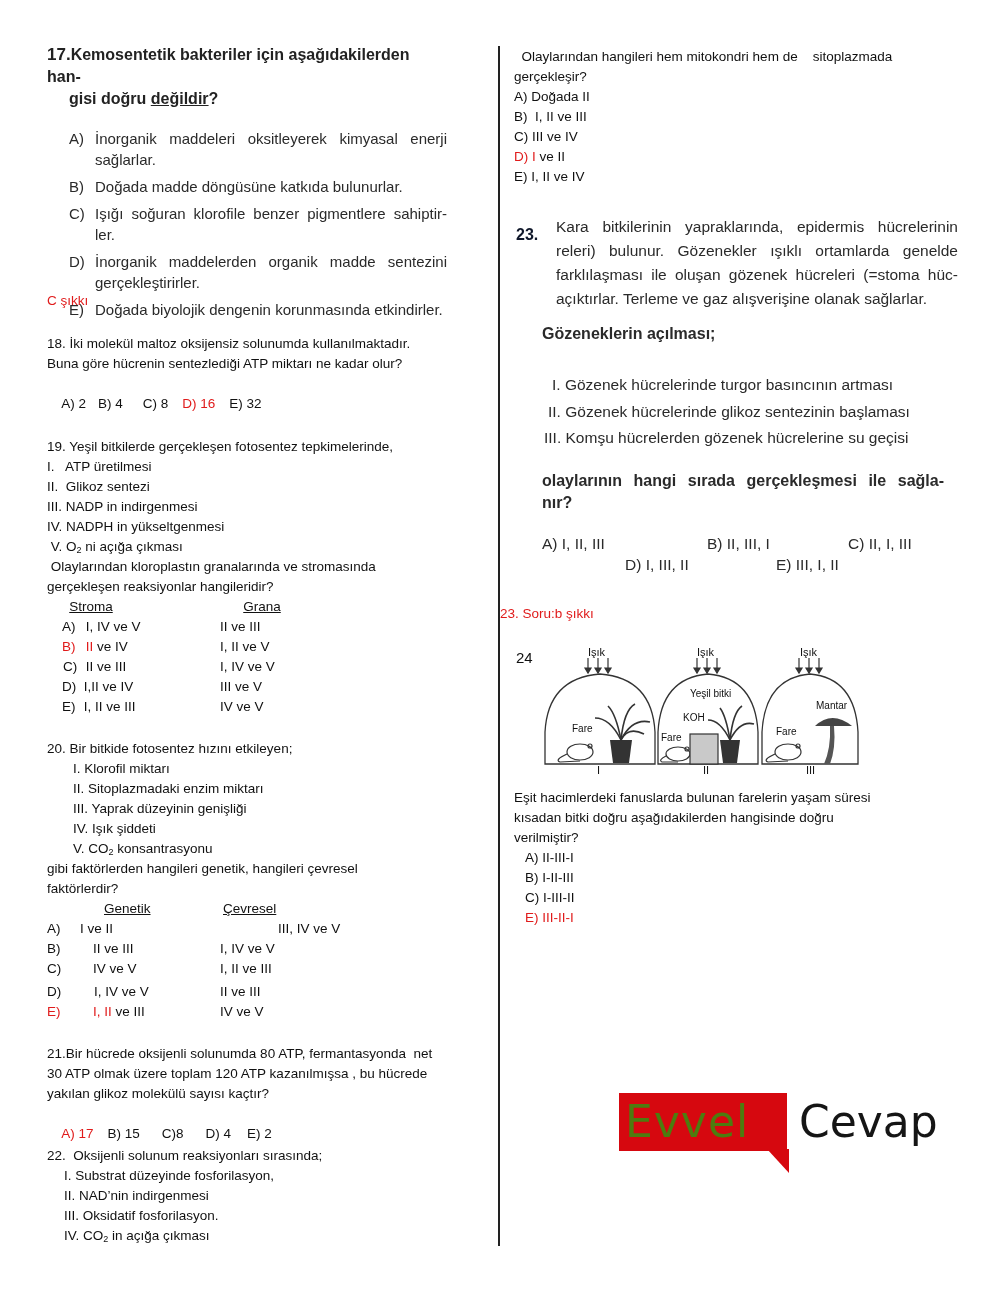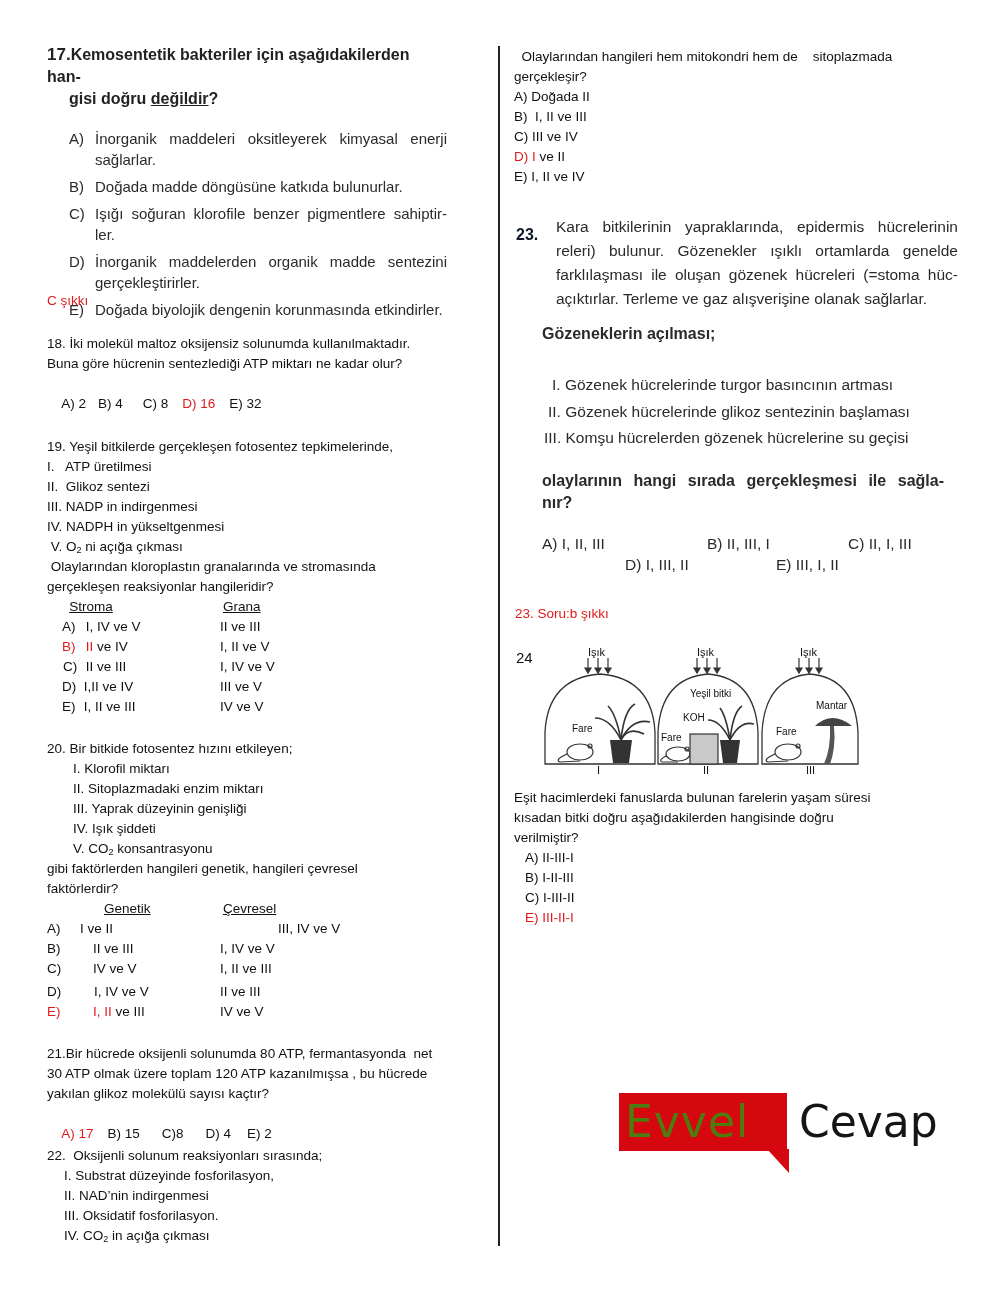--- a/index.html
+++ b/index.html
@@ -87,21 +87,21 @@
   <div class="line b">19. Yeşil bitkilerde gerçekleşen fotosentez tepkimelerinde,</div>
   <div class="line">I.   ATP üretilmesi</div>
   <div class="line">II.  Glikoz sentezi</div>
   <div class="line">III. NADP in indirgenmesi</div>
   <div class="line">IV. NADPH in yükseltgenmesi</div>
   <div class="line"><span> V. O</span><sub>2</sub><span> ni açığa çıkması</span></div>
   <div class="line b"> Olaylarından kloroplastın granalarında ve stromasında</div>
   <div class="line b">gerçekleşen reaksiyonlar hangileridir?</div>
 </div>
 <div class="typed b ul" style="left:49px; top:597px; width:84px; text-align:center;"><span>Stroma</span></div>
-<div class="typed b ul" style="left:223px; top:597px; width:78px; text-align:left;"><span>Grana</span></div>
+<div class="typed b ul" style="left:223px; top:597px; width:78px; text-align:center;"><span>Grana</span></div>
 <div class="typed" style="left:47px; top:617px; width:440px;">
   <div class="line"><span class="abs" style="left:15px">A)</span><span class="abs" style="left:35px"> I, IV ve V</span><span class="abs" style="left:173px">II ve III</span></div>
   <div class="line"><span class="abs red" style="left:15px">B)</span><span class="abs" style="left:35px"><span class="red"> II</span><span> ve IV</span></span><span class="abs" style="left:173px">I, II ve V</span></div>
   <div class="line"><span class="abs" style="left:16px">C)</span><span class="abs" style="left:35px"> II ve III</span><span class="abs" style="left:173px">I, IV ve V</span></div>
   <div class="line"><span class="abs" style="left:15px">D)</span><span class="abs" style="left:33px"> I,II ve IV</span><span class="abs" style="left:173px">III ve V</span></div>
   <div class="line"><span class="abs" style="left:15px">E)</span><span class="abs" style="left:33px"> I, II ve III</span><span class="abs" style="left:173px">IV ve V</span></div>
 </div>
 
 <div class="typed" style="left:47px; top:739px; width:440px;">
   <div class="line b">20. Bir bitkide fotosentez hızını etkileyen;</div>
@@ -168,21 +168,21 @@
     <div>nır?</div>
   </div>
   <div style="position:absolute; left:26px; top:320px; width:410px; height:44px; font-size:15.5px;">
     <span class="abs" style="left:0; top:0">A) I, II, III</span>
     <span class="abs" style="left:165px; top:0">B) II, III, I</span>
     <span class="abs" style="left:306px; top:0">C) II, I, III</span>
     <span class="abs" style="left:83px; top:21px">D) I, III, II</span>
     <span class="abs" style="left:234px; top:21px">E) III, I, II</span>
   </div>
 </div>
-<div class="typed b red" style="left:515px; top:604px;">23. Soru:b şıkkı</div>
+<div class="typed b red" style="left:500px; top:604px;">23. Soru:b şıkkı</div>
 
 <div class="typed b" style="left:516px; top:648px; font-size:15px;">24</div>
 
 <div class="fanus-wrap">
   <svg width="320" height="132" viewBox="0 0 320 132" xmlns="http://www.w3.org/2000/svg" style="position:absolute;left:0;top:0;">
     <g fill="none" stroke="#333" stroke-width="1.3">
 
       <path d="M5 116 L5 84 Q8 30 60 26 Q112 30 115 84 L115 116 Z"></path>
 
       <path d="M118 116 L118 84 Q121 30 168 26 Q215 30 218 84 L218 116 Z"></path>

